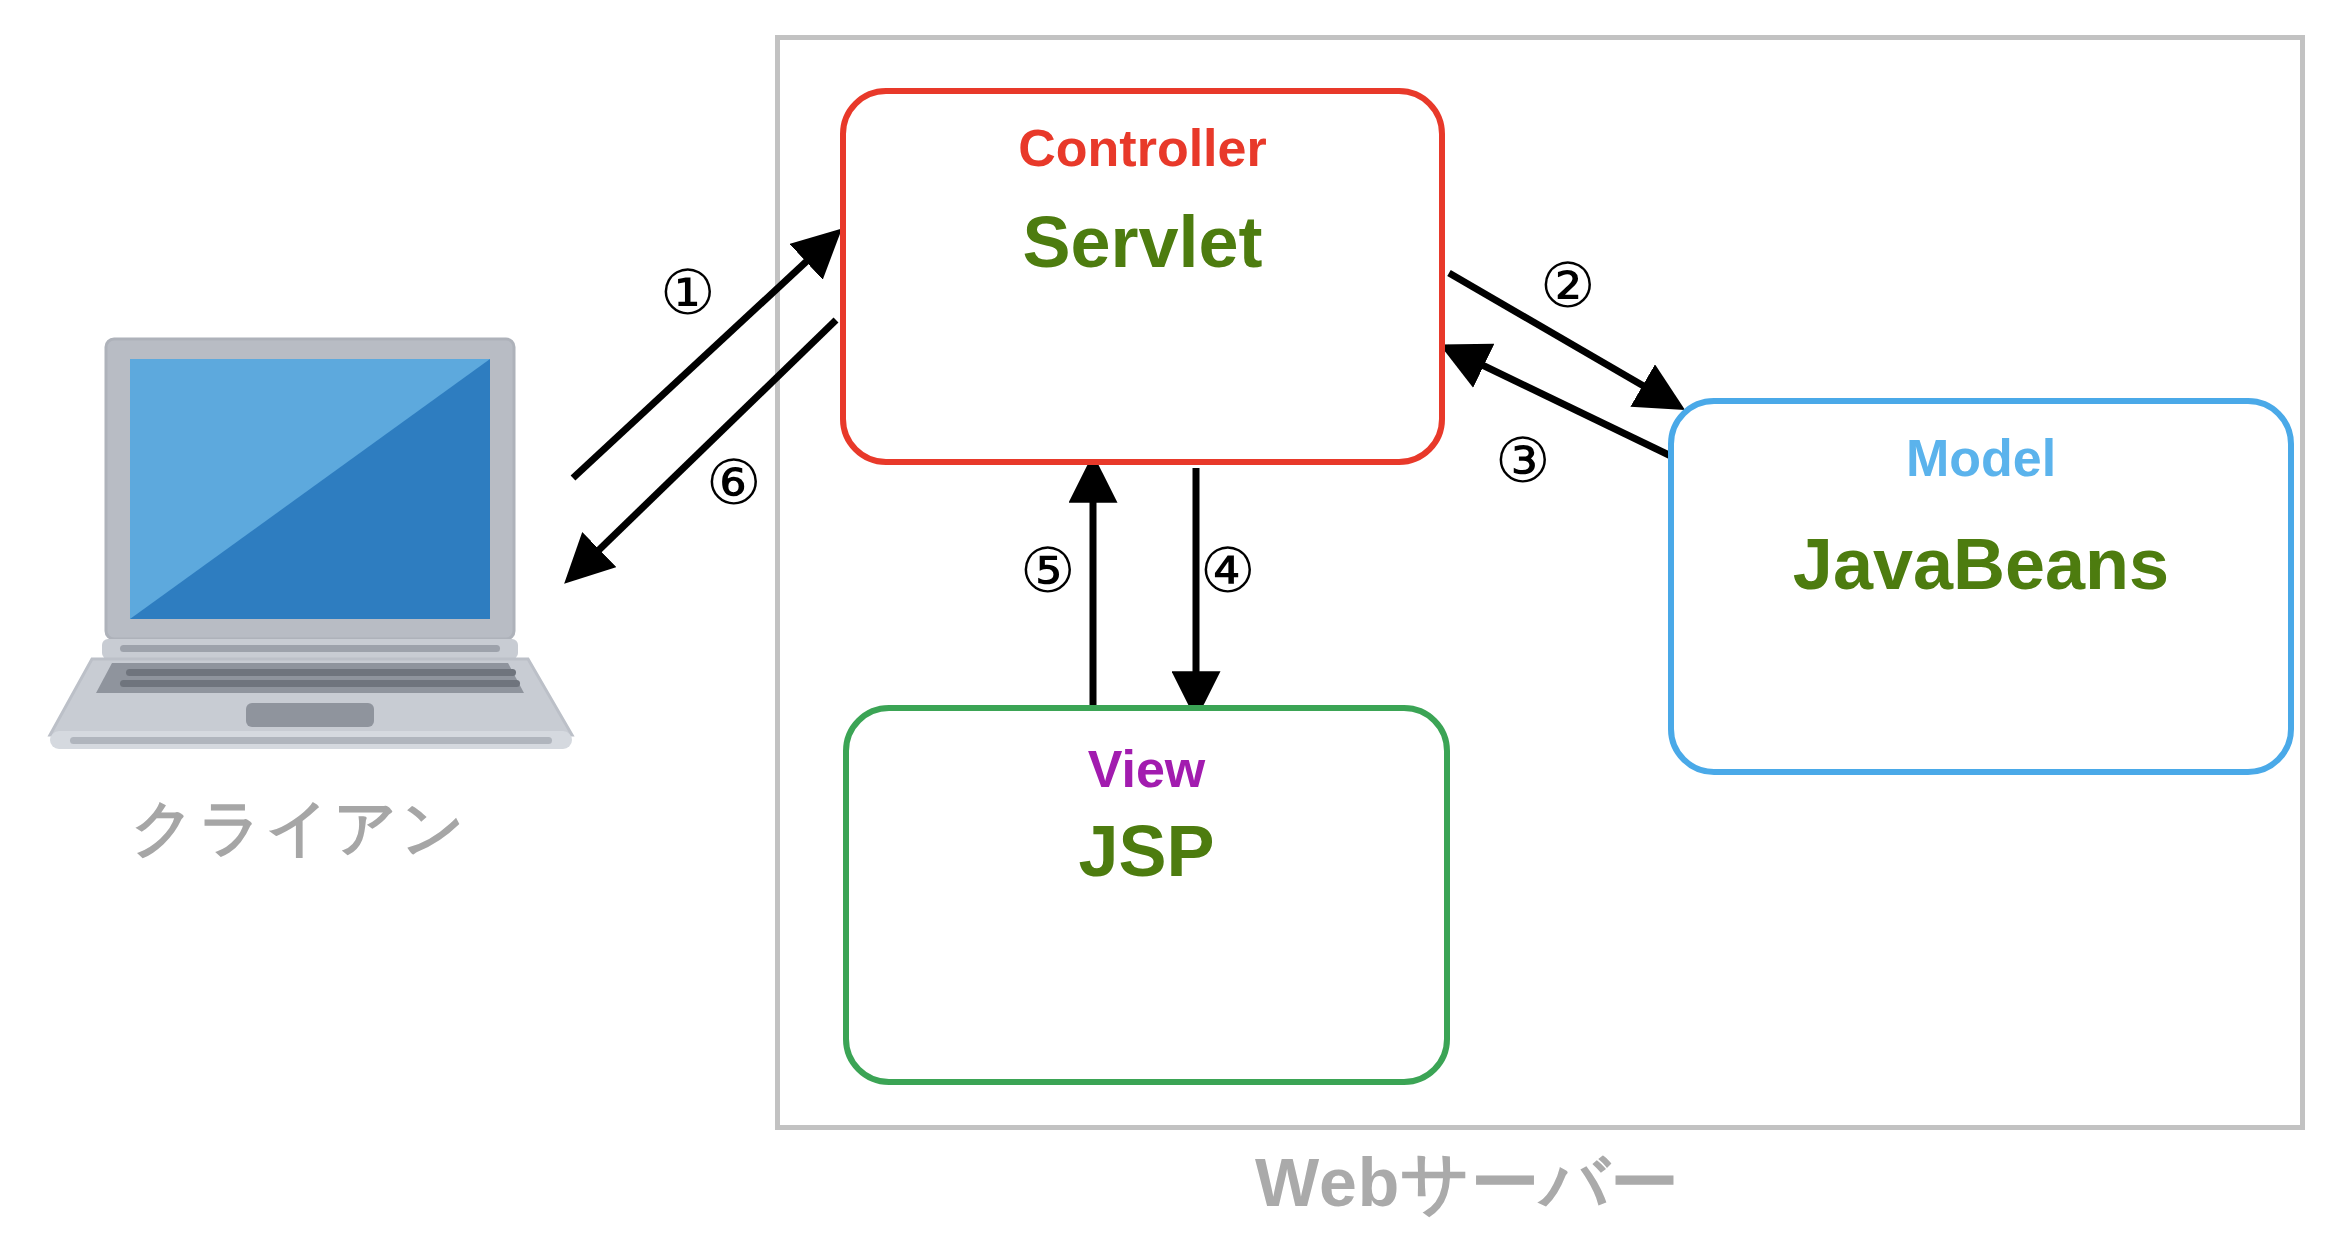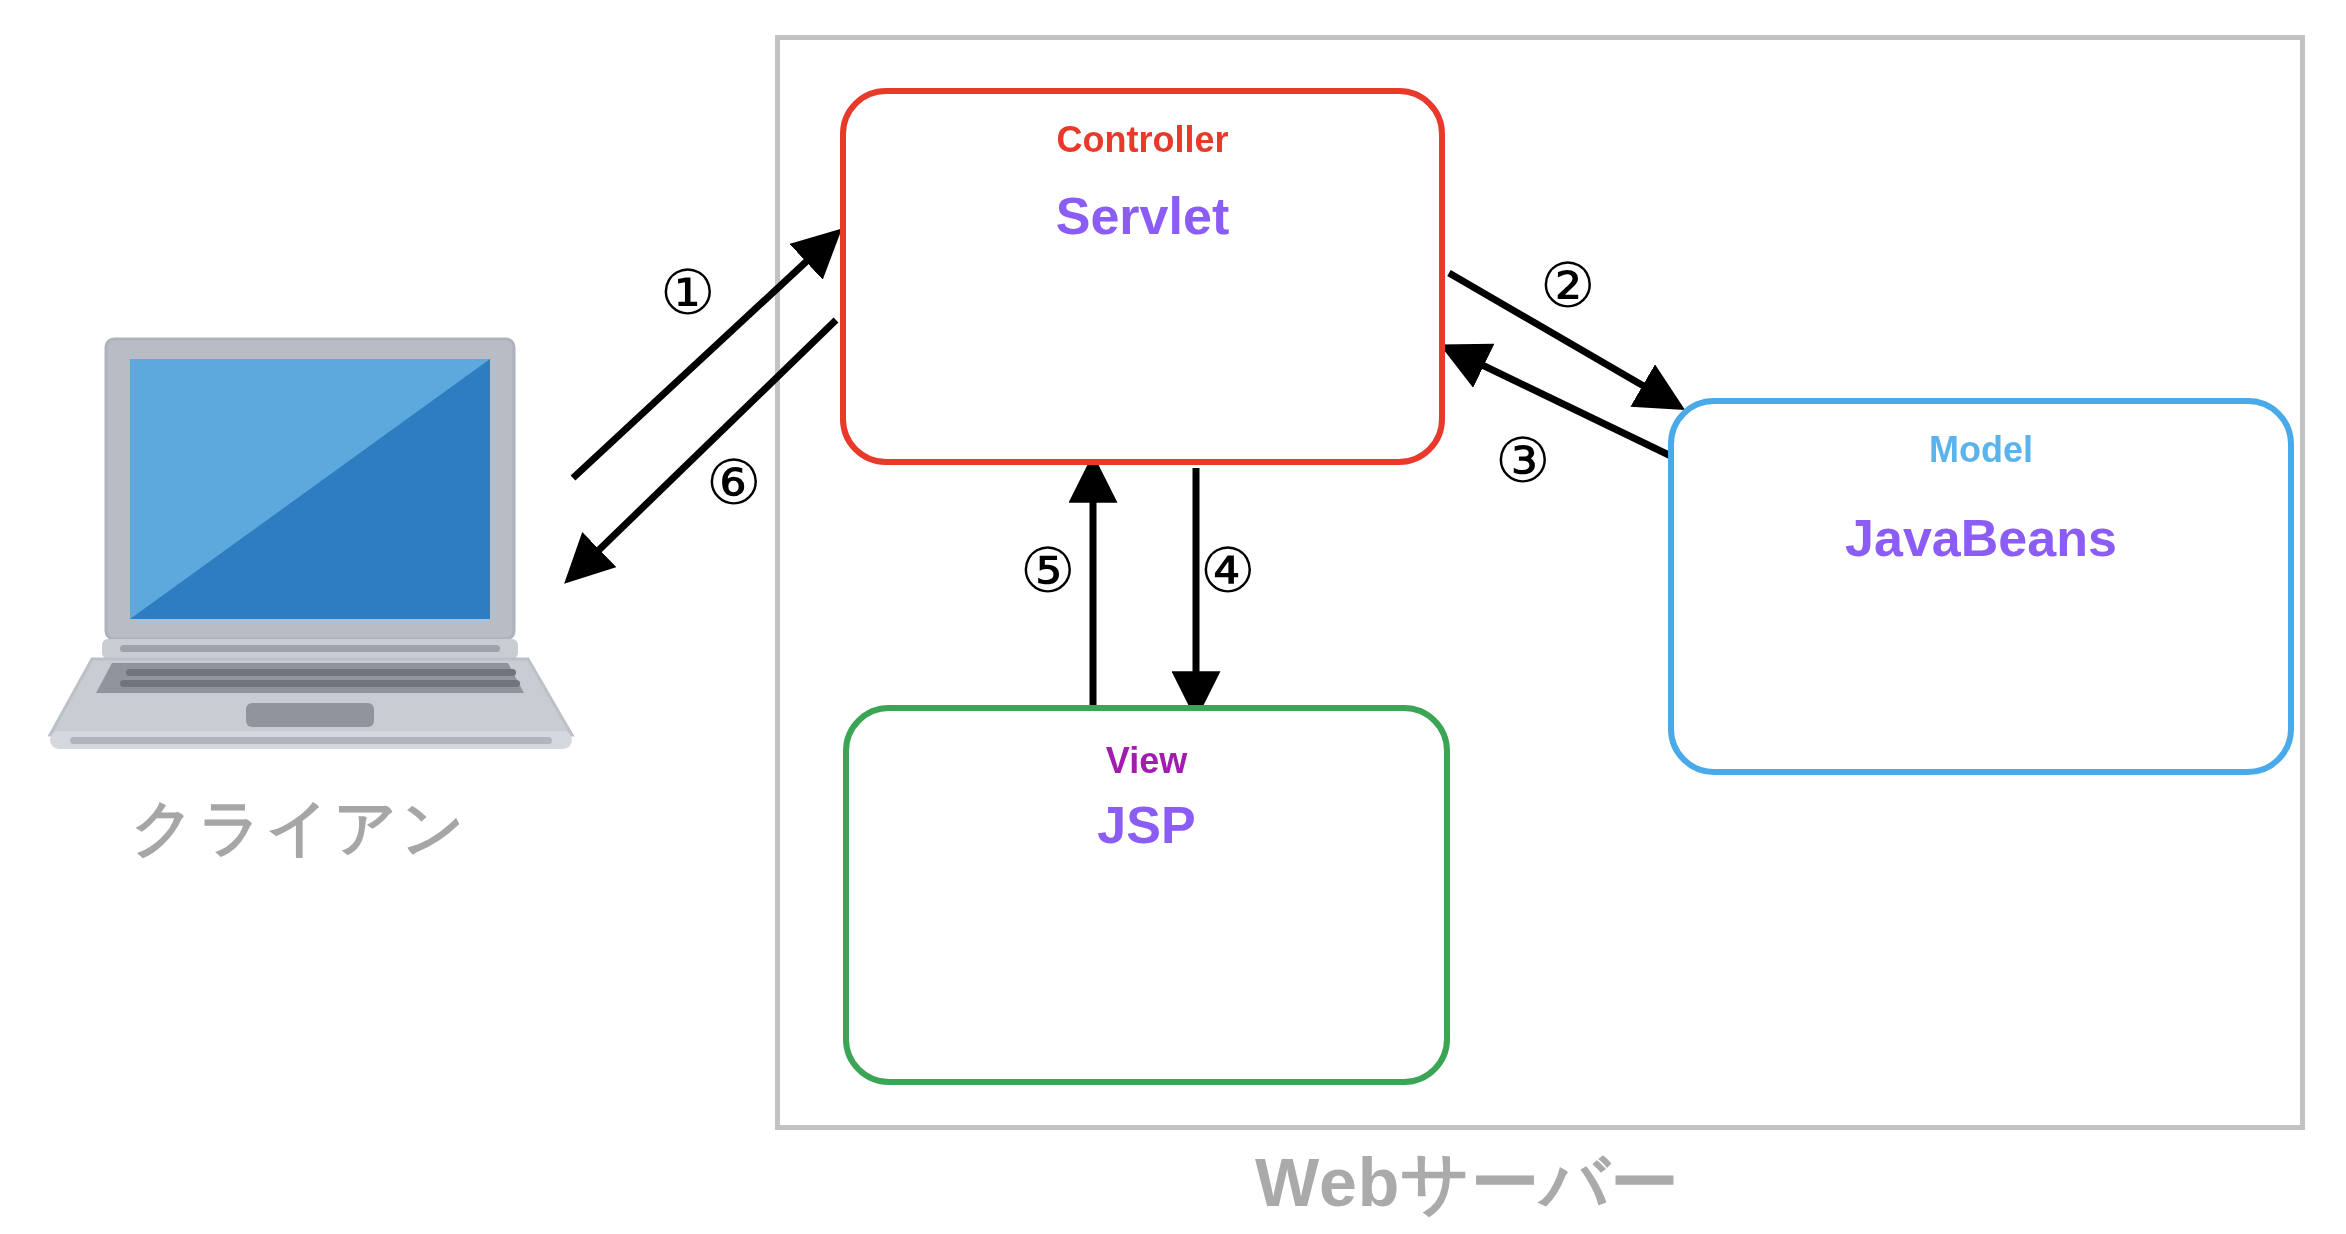--- a/index.html
+++ b/index.html
@@ -45,29 +45,29 @@
   .node {
     position: absolute;
     box-sizing: border-box;
     border-radius: 46px;
     background: #ffffff;
     display: flex;
     flex-direction: column;
     align-items: center;
   }
   .node .role {
-    font-size: 36px;
+    font-size: 52px;
     font-weight: bold;
     line-height: 1;
     white-space: nowrap;
   }
   .node .tech {
-    font-size: 52px;
-    font-weight: bold;
-    color: #8b5cf6;
+    font-size: 72px;
+    font-weight: bold;
+    color: #4d7c0f;
     line-height: 1;
     white-space: nowrap;
   }
 
   #node-controller {
     left: 840px;
     top: 88px;
     width: 605px;
     height: 377px;
     border: 6px solid #e8392a;

